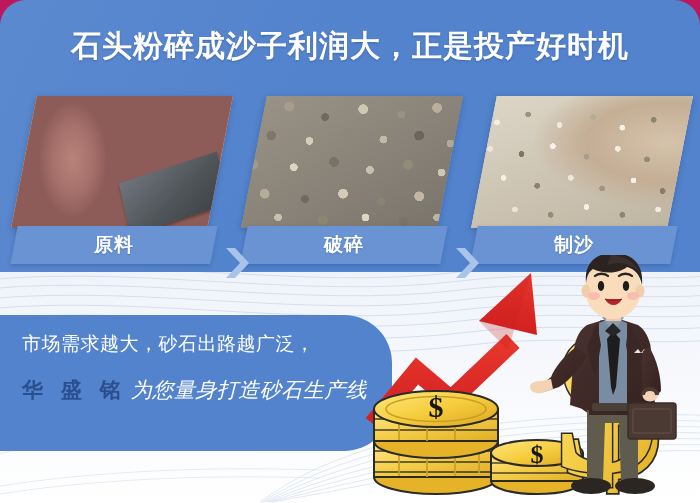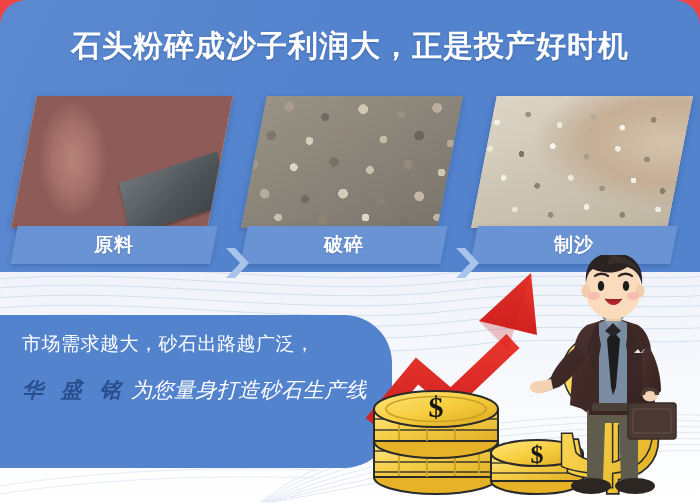--- a/index.html
+++ b/index.html
@@ -3,21 +3,21 @@
 <meta charset="utf-8">
 <style>
   html,body{margin:0;padding:0;}
   body{
     width:700px;height:503px;overflow:hidden;
     background:#ffffff;
     font-family:"Liberation Sans","DejaVu Sans",sans-serif;
   }
   .poster{
     position:relative;width:700px;height:503px;overflow:hidden;
-    background:#ef4444;
+    background:#be185d;
   }
 
   
   .bg-waves{
     position:absolute;left:0;top:250px;width:700px;height:253px;
     overflow:hidden;pointer-events:none;
   }
   .bg-waves svg{display:block;}
 
   
@@ -177,38 +177,38 @@
   }
 
   
   .chev{position:absolute;top:150px;width:26px;height:34px;}
   .chev-1{left:224px;}
   .chev-2{left:454px;}
   .chev svg{display:block;}
 
   
   .text-panel{
-    position:absolute;left:0;top:315px;width:392px;height:153px;
+    position:absolute;left:0;top:315px;width:392px;height:136px;
     background:#5383cd;
     border-radius:0 48px 48px 0;
   }
   .copy{
     position:absolute;left:22px;top:14px;width:360px;
     color:#ffffff;
   }
   .copy .l1,.copy .l2{
     font-size:19px;line-height:30px;font-weight:normal;white-space:nowrap;
     letter-spacing:.5px;
   }
   .copy .l3{
     margin-top:16px;font-size:21px;line-height:30px;white-space:nowrap;
     letter-spacing:.5px;
   }
   .brand{
-    color:#2a4f8f;font-weight:bold;letter-spacing:6px;margin-right:4px;font-style:italic;
+    color:#2a4f8f;font-weight:bold;letter-spacing:6px;margin-right:4px;
   }
   .brand-rest{color:#ffffff;font-style:italic;}
 
   
   .illus{position:absolute;left:355px;top:255px;width:345px;height:248px;}
   .illus svg{display:block;}
 </style>
 </head>
 <body>
 

